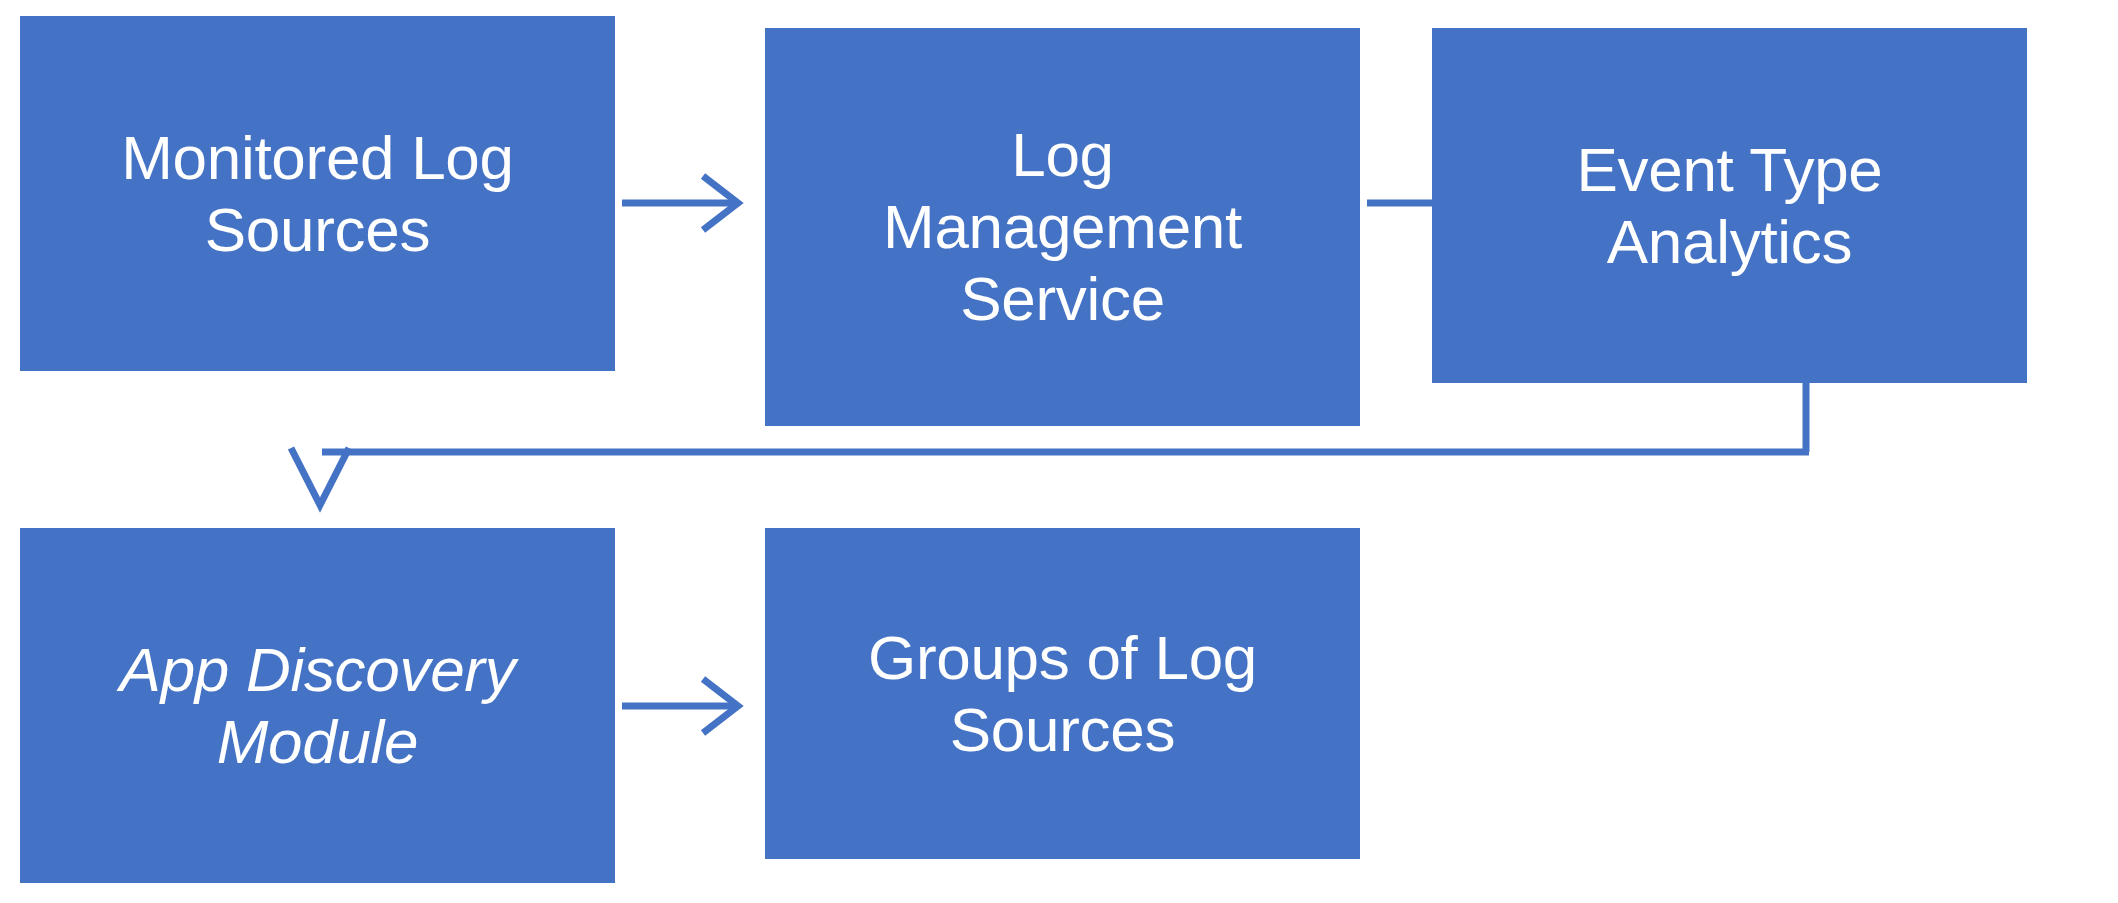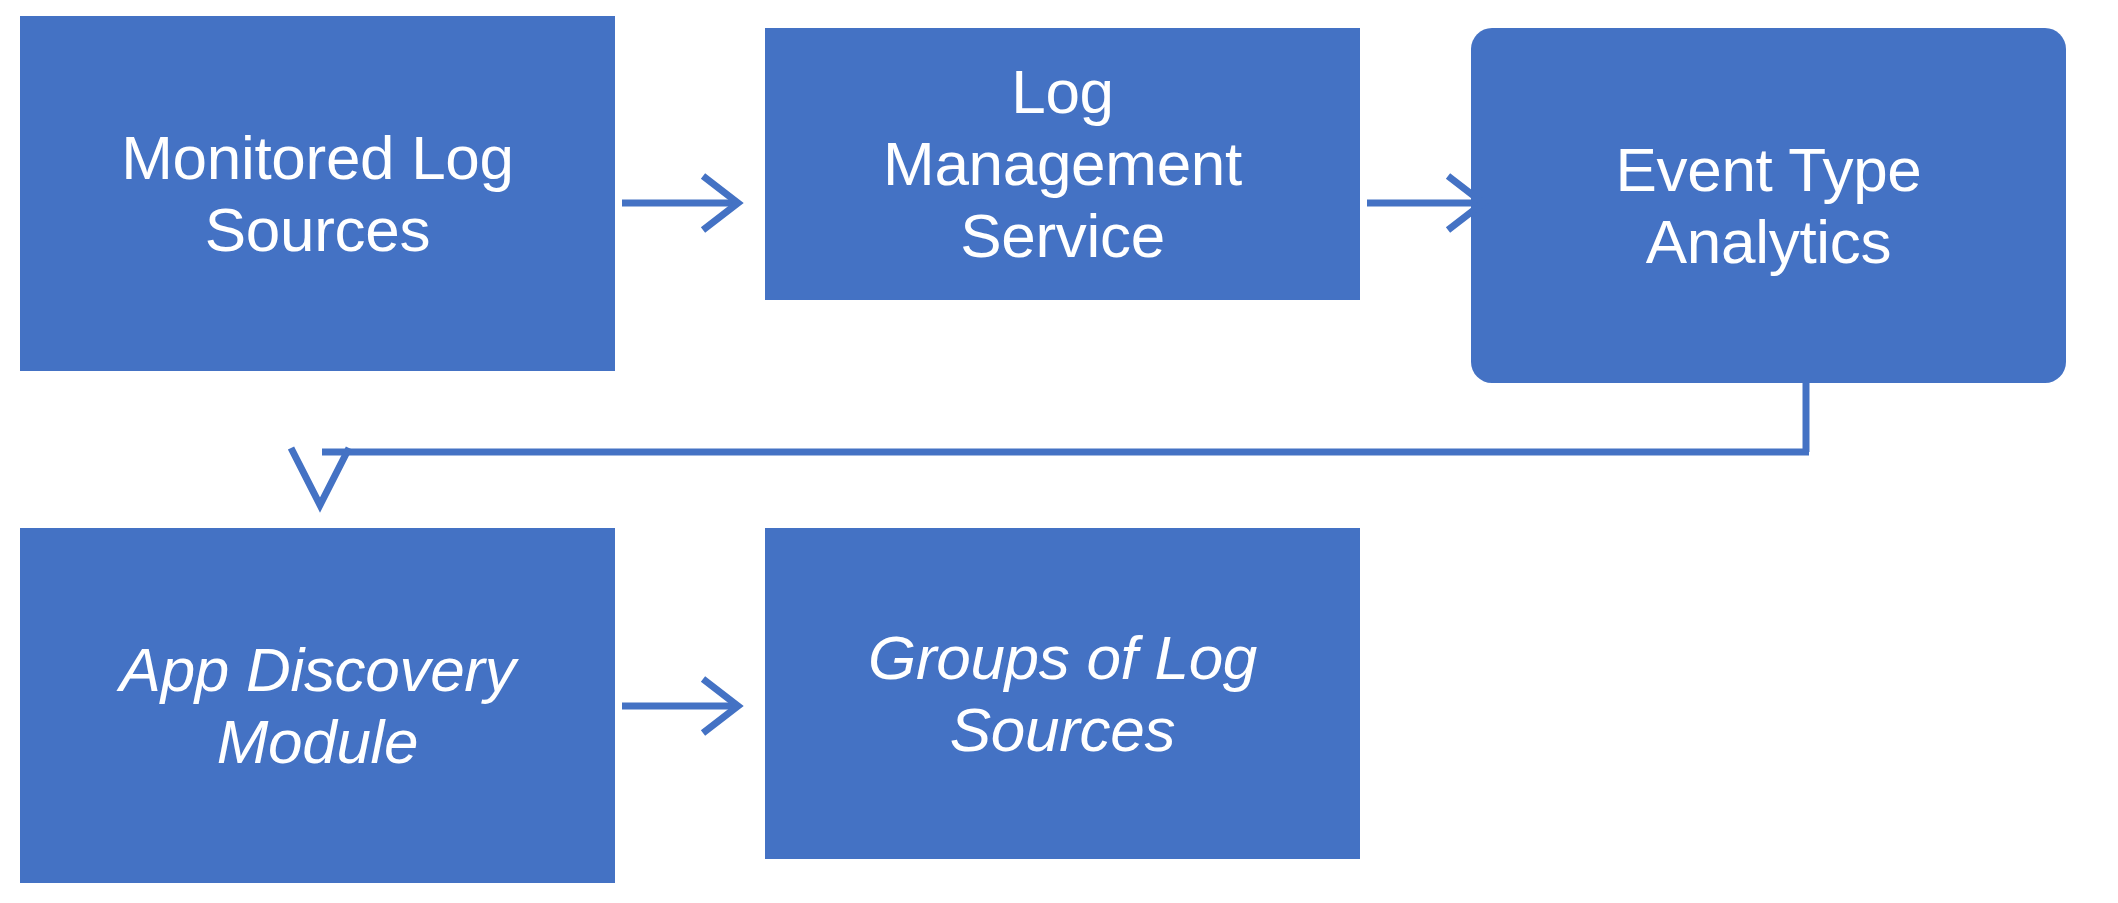--- a/index.html
+++ b/index.html
@@ -34,24 +34,24 @@
     line-height: 1.16;
     font-weight: 400;
     text-align: center;
     letter-spacing: -0.3px;
     white-space: pre-line;
     display: block;
     width: 100%;
   }
   
   #node-monitored-log-sources { left: 20px;   top: 16px;  width: 595px; height: 355px; }
-  #node-log-management-service { left: 765px;  top: 28px;  width: 595px; height: 272px; }
-  #node-event-type-analytics   { left: 1471px; top: 28px;  width: 595px; height: 355px; border-radius: 21px; }
+  #node-log-management-service { left: 765px;  top: 28px;  width: 595px; height: 398px; }
+  #node-event-type-analytics   { left: 1432px; top: 28px;  width: 595px; height: 355px; }
   #node-app-discovery-module   { left: 20px;   top: 528px; width: 595px; height: 355px; font-style: italic; }
-  #node-groups-of-log-sources  { left: 765px;  top: 528px; width: 595px; height: 331px; font-style: italic; }
+  #node-groups-of-log-sources  { left: 765px;  top: 528px; width: 595px; height: 331px; }
 
   .connector {
     position: absolute;
     pointer-events: none;
   }
   #connector-arrow-1 { left: 615px; top: 158px; width: 150px; height: 90px; }
   #connector-arrow-2 { left: 1360px; top: 158px; width: 150px; height: 90px; }
   #connector-arrow-3 { left: 615px; top: 661px; width: 150px; height: 90px; }
   #connector-elbow   { left: 280px; top: 378px; width: 1560px; height: 145px; }
 </style>

